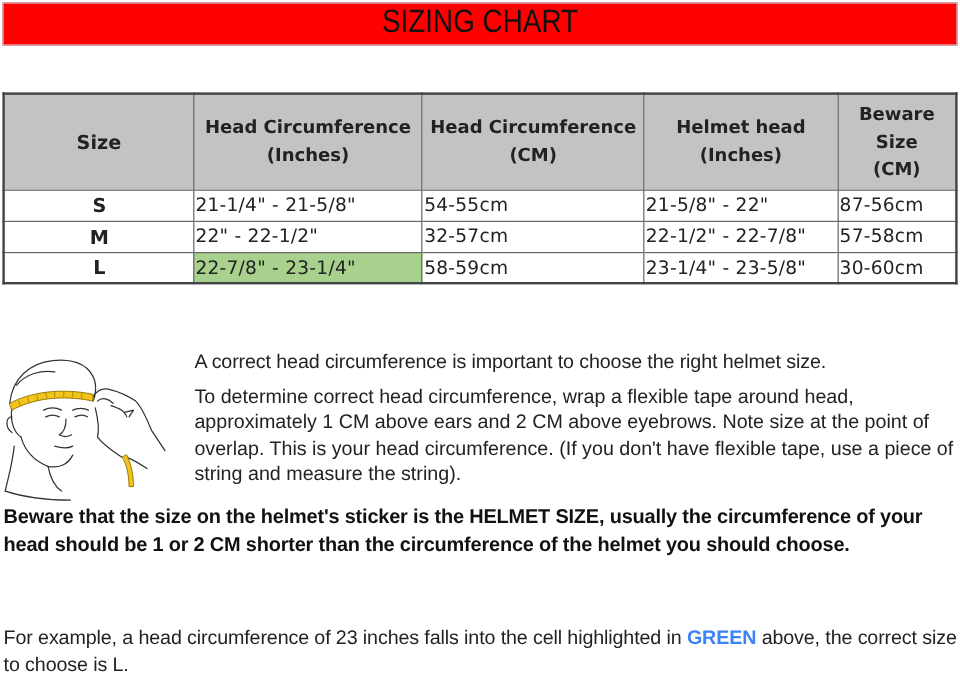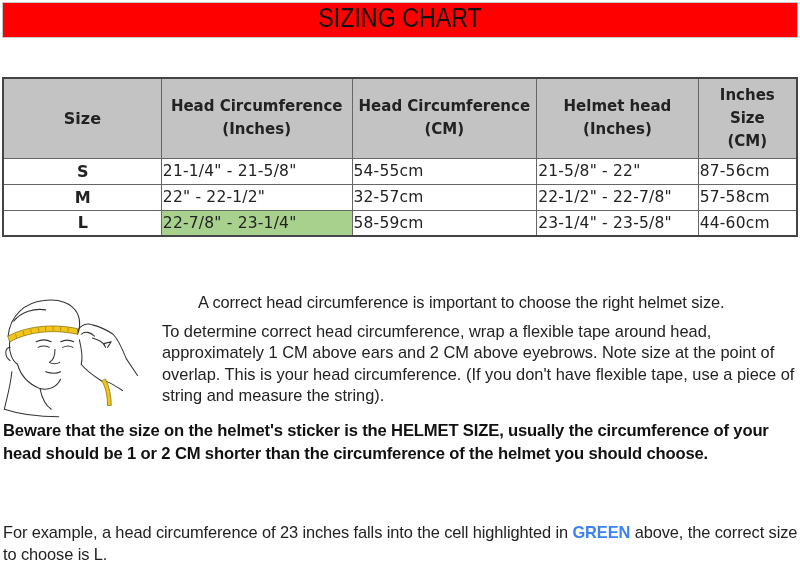--- a/index.html
+++ b/index.html
@@ -33,21 +33,21 @@
     height: 26px; font-size: 15.5px; padding: 0 0 0 1px; color: #222; vertical-align: middle;
     letter-spacing: 0.2px;
   }
   table.size-table tbody td.size-cell { text-align: center; font-weight: bold; font-size: 16px; }
   table.size-table tbody td.highlight { background: #a9d18e; }
 
   .illustration { position: absolute; left: 0; top: 278px; width: 155px; height: 150px; }
 
   .info { position: absolute; left: 162px; top: 292px; width: 636px; font-family: "Liberation Sans", sans-serif; }
   .info p { font-size: 16.4px; line-height: 21.5px; color: #222; }
-  .info p.intro { margin-bottom: 7px; letter-spacing: -0.1px; margin-left: 36px; }
+  .info p.intro { margin-bottom: 7px; letter-spacing: -0.1px; }
 
   .warning {
     position: absolute; left: 3px; top: 420px; width: 796px;
     font-family: "Liberation Sans", sans-serif; font-weight: bold;
     font-size: 16.6px; line-height: 22.5px; color: #111; letter-spacing: -0.15px;
   }
   .example {
     position: absolute; left: 3px; top: 521px; width: 796px;
     font-family: "Liberation Sans", sans-serif;
     font-size: 16.4px; line-height: 22px; color: #222; letter-spacing: -0.1px;
@@ -80,21 +80,21 @@
       </th>
       <th>
         <span>Head Circumference</span><br>
         <span>(CM)</span>
       </th>
       <th>
         <span>Helmet head</span><br>
         <span>(Inches)</span>
       </th>
       <th>
-        <span>Inches</span><br>
+        <span>Beware</span><br>
         <span>Size</span><br>
         <span>(CM)</span>
       </th>
     </tr>
   </thead>
   <tbody>
     <tr>
       <td class="size-cell">S</td>
       <td>21-1/4" - 21-5/8"</td>
       <td>54-55cm</td>
@@ -106,21 +106,21 @@
       <td>22" - 22-1/2"</td>
       <td>32-57cm</td>
       <td>22-1/2" - 22-7/8"</td>
       <td>57-58cm</td>
     </tr>
     <tr>
       <td class="size-cell">L</td>
       <td class="highlight">22-7/8" - 23-1/4"</td>
       <td>58-59cm</td>
       <td>23-1/4" - 23-5/8"</td>
-      <td>44-60cm</td>
+      <td>30-60cm</td>
     </tr>
   </tbody>
 </table>
 
 <div class="illustration">
   <svg width="155" height="150" viewBox="0 0 160 160" fill="none" stroke="#333" stroke-width="1.1" stroke-linecap="round" stroke-linejoin="round">
 
     <path d="M6 62 C8 40 24 26 44 24 C60 22 74 26 80 38 C84 46 82 56 80 60"></path>
     <path d="M12 46 C20 36 34 32 46 34"></path>
     <path d="M8 66 C6 78 10 88 16 92"></path>

